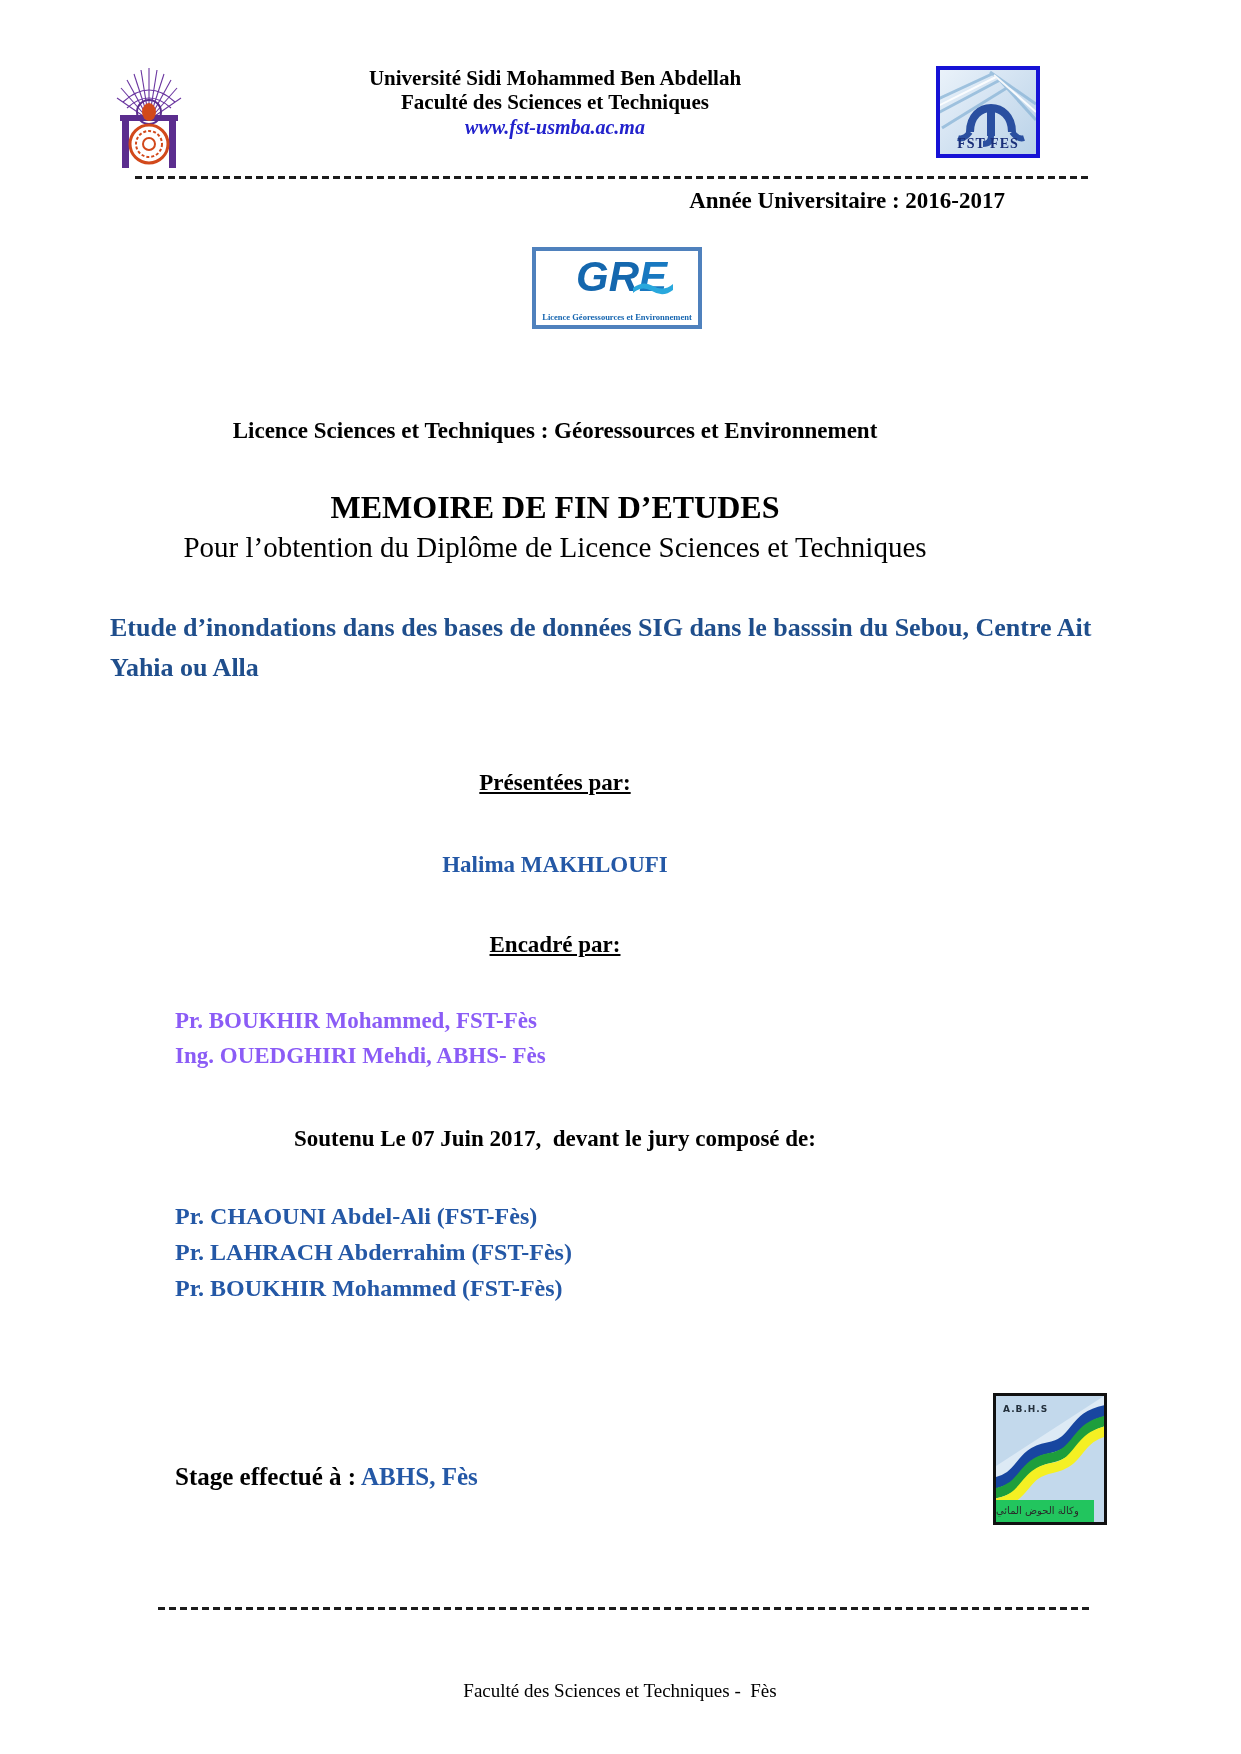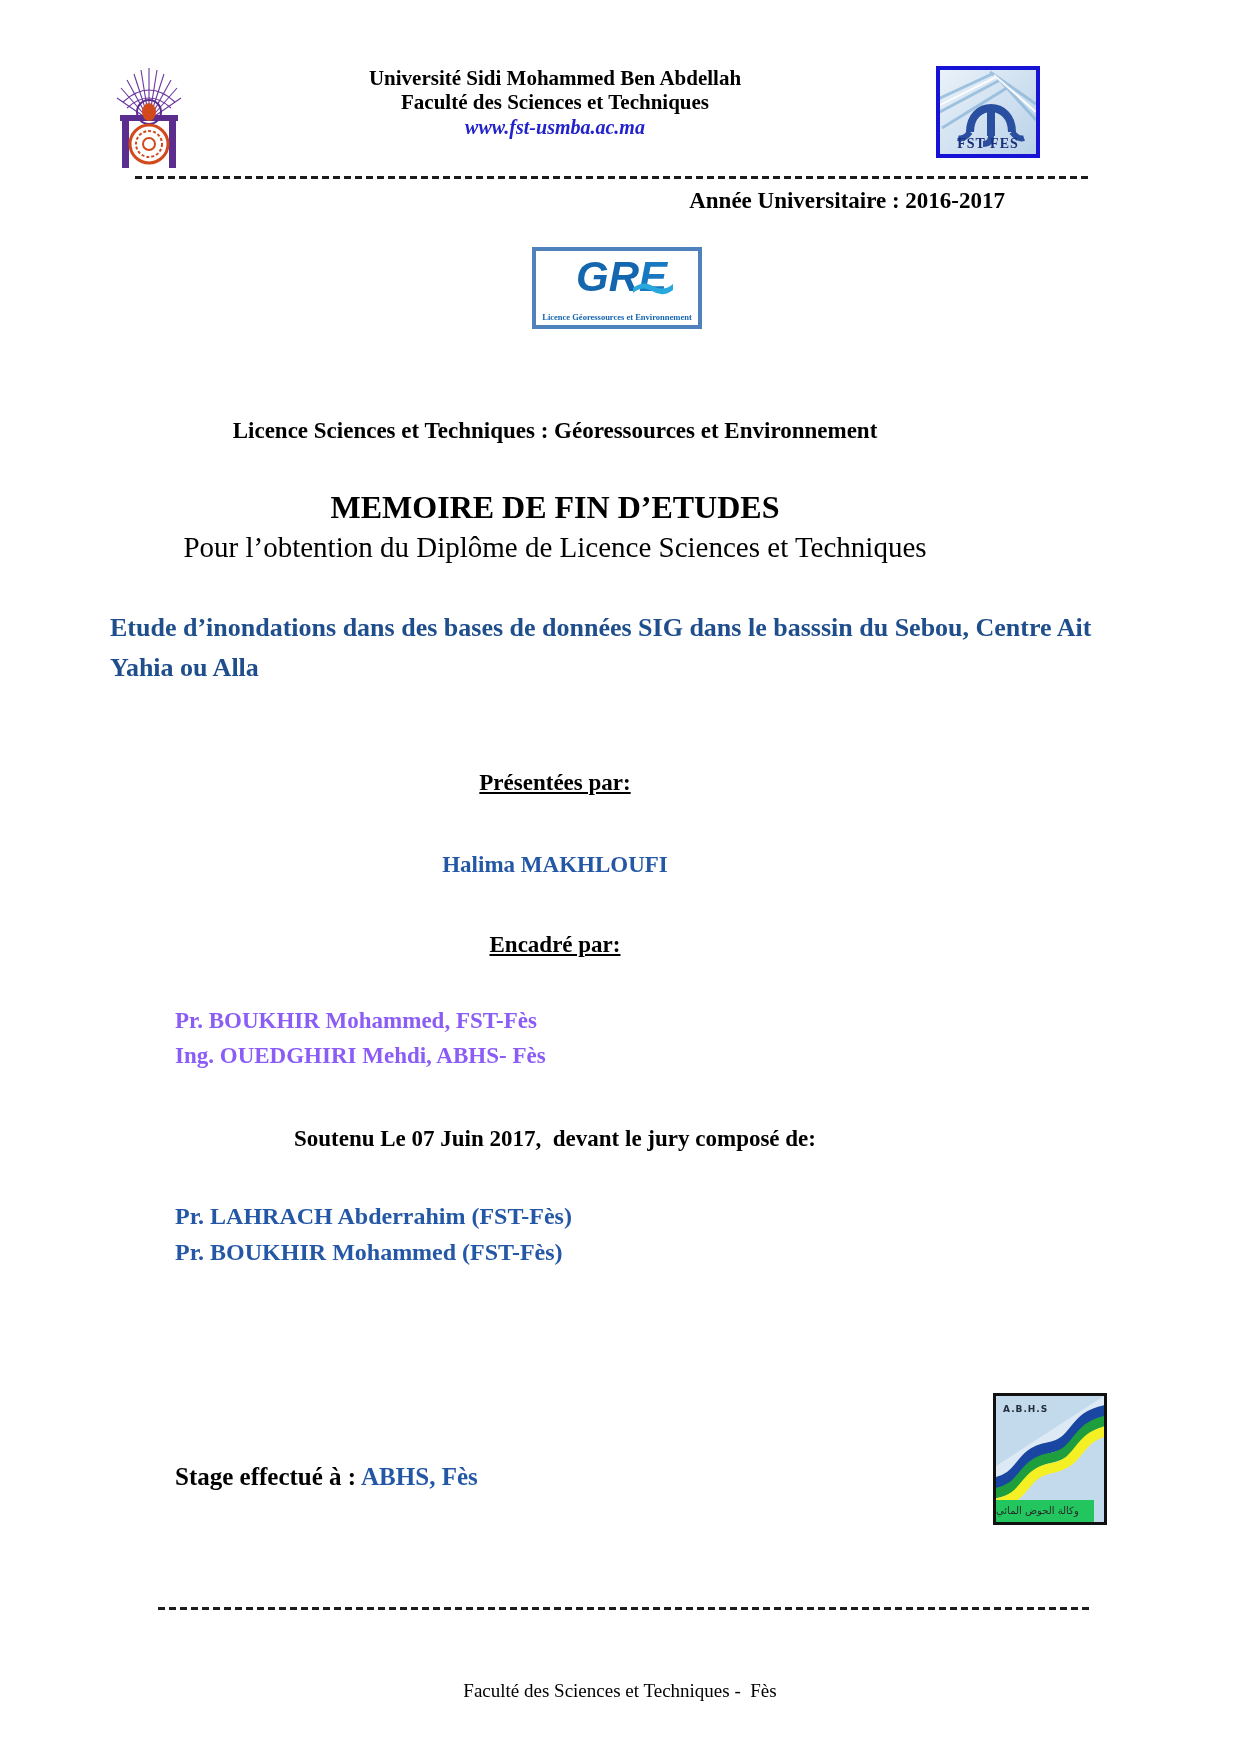--- a/index.html
+++ b/index.html
@@ -162,20 +162,21 @@
   <div class="cblock encadre-label">
     <span class="ulabel">Encadré par:</span>
   </div>
   <div class="supervisors">
     <div>Pr. BOUKHIR Mohammed, FST-Fès</div>
     <div>Ing. OUEDGHIRI Mehdi, ABHS- Fès</div>
   </div>
 
   <div class="cblock soutenu">Soutenu Le 07 Juin 2017,  devant le jury composé de:</div>
   <div class="jury">
+    <div>Pr. CHAOUNI Abdel-Ali (FST-Fès)</div>
     <div>Pr. LAHRACH Abderrahim (FST-Fès)</div>
     <div>Pr. BOUKHIR Mohammed (FST-Fès)</div>
   </div>
 
   <div class="abhs">
     <svg width="108" height="106" viewBox="0 0 108 106" xmlns="http://www.w3.org/2000/svg">
       <polygon points="0,70 108,0 108,30 0,96" fill="#ddeaf5"></polygon>
       <path d="M112 14 C74 20 84 46 52 52 C20 58 30 82 -6 88" stroke="#1846a0" stroke-width="11" fill="none"></path>
       <path d="M114 24 C76 30 86 56 54 62 C22 68 32 92 -4 98" stroke="#1e9e3c" stroke-width="10" fill="none"></path>
       <path d="M116 34 C78 40 88 66 56 72 C24 78 34 102 -2 108" stroke="#f5f023" stroke-width="10" fill="none"></path>

